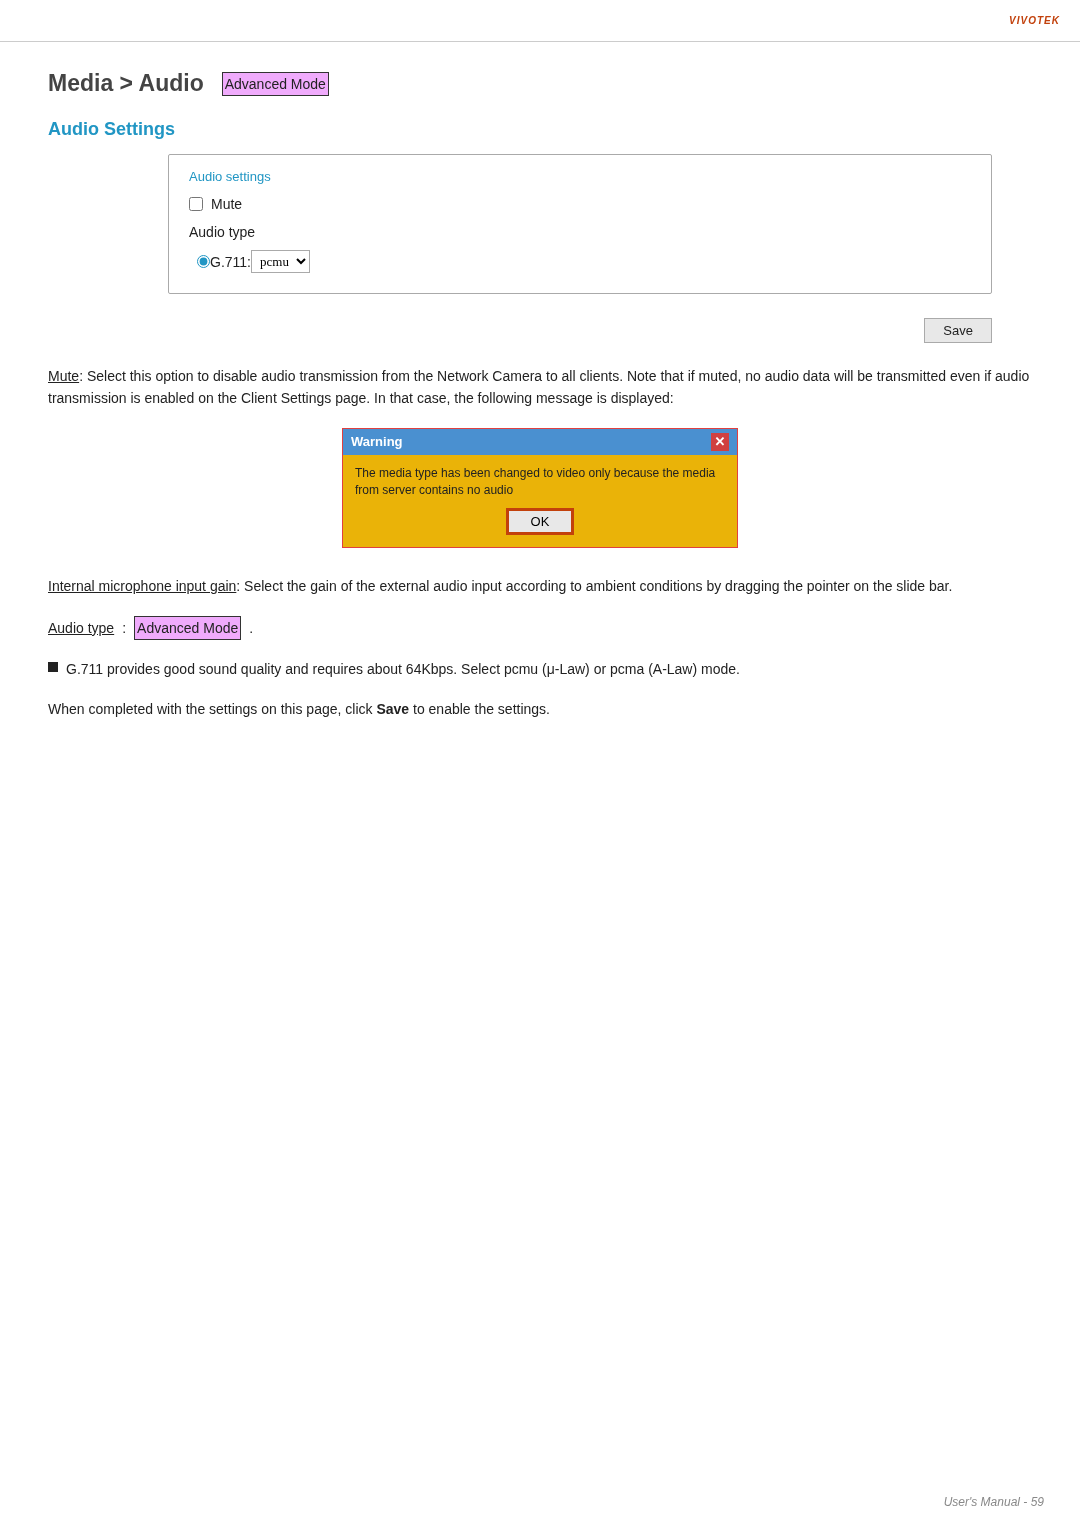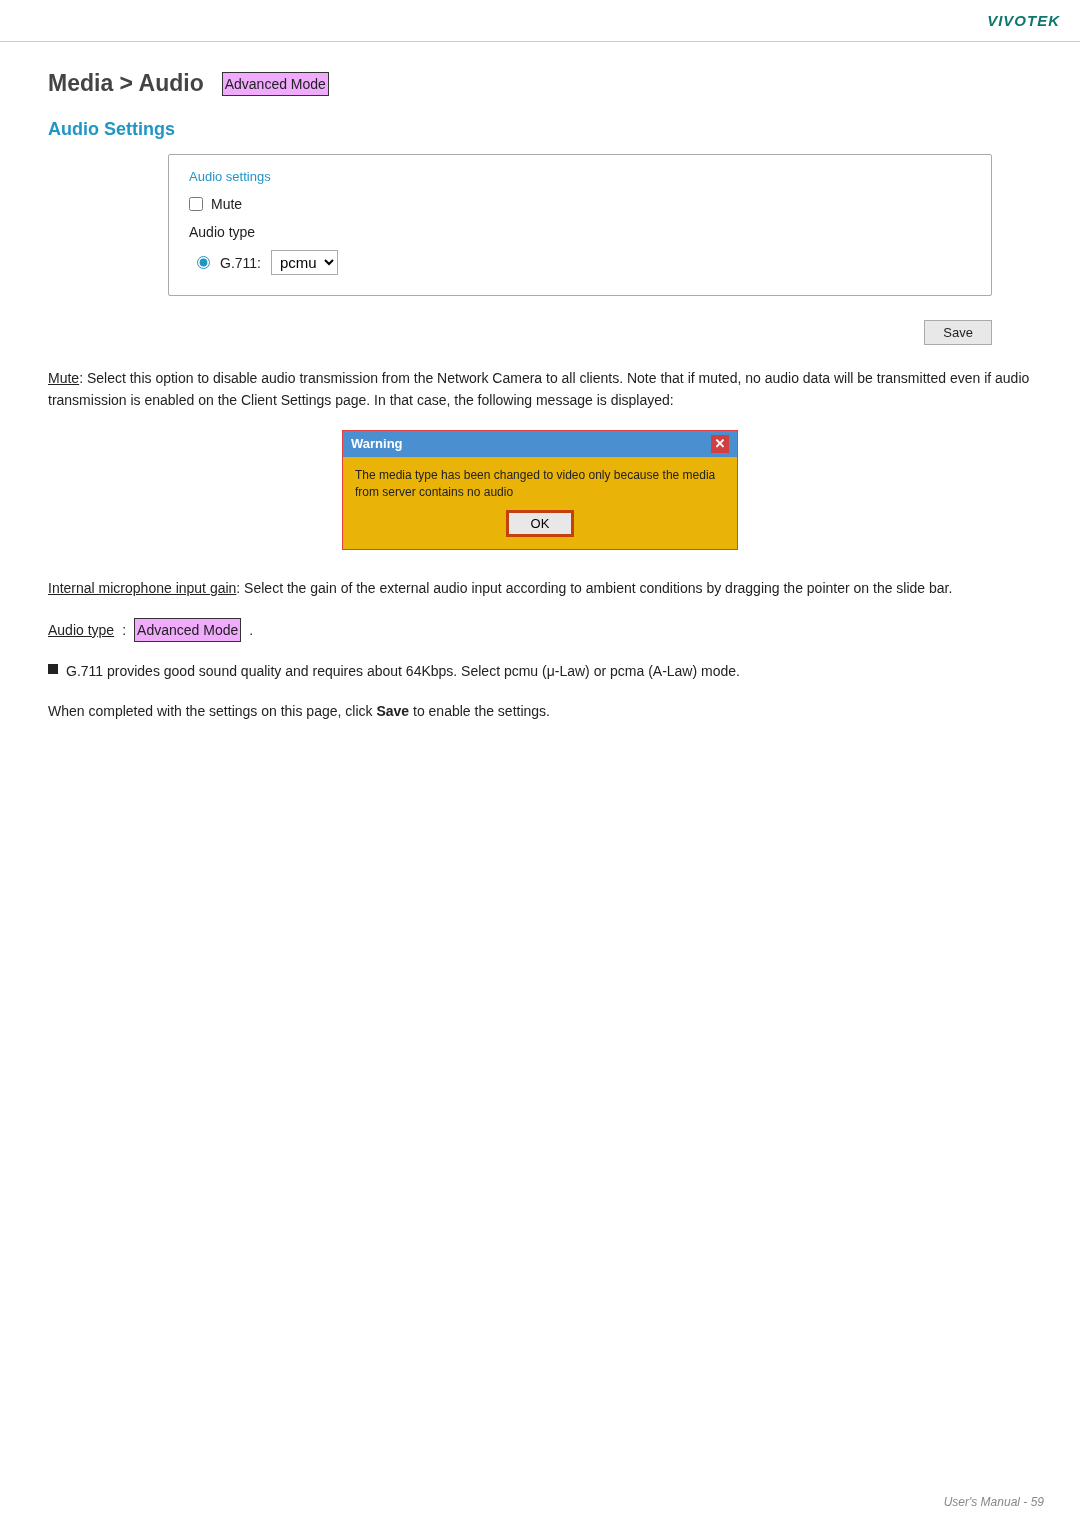--- a/index.html
+++ b/index.html
@@ -24,22 +24,22 @@
       border-bottom: 1px solid #ccc;
       height: 42px;
       display: flex;
       align-items: center;
       justify-content: flex-end;
       padding-right: 20px;
     }
     .brand-name {
       font-style: italic;
       font-weight: bold;
-      font-size: 15px;
-      color: #0f766e;
+      font-size: 10px;
+      color: #c2410c;
       letter-spacing: 1px;
     }
     
     .main-content {
       padding: 28px 48px 40px 48px;
     }
     
     .page-title-row {
       display: flex;
       align-items: center;
@@ -110,36 +110,36 @@
       accent-color: #555;
       cursor: pointer;
     }
     .audio-type-label {
       font-size: 14px;
       margin-bottom: 10px;
     }
     .g711-row {
       display: flex;
       align-items: center;
-      gap: 10px;
       margin-left: 8px;
     }
     .radio-g711 {
       accent-color: #2196c4;
       cursor: pointer;
     }
     .g711-label {
       font-size: 14px;
     }
     .pcmu-select {
-      font-size: 15px;
+      font-size: 13px;
       padding: 2px 4px;
       border: 1px solid #aaa;
       background: #fff;
       cursor: pointer;
+      font-family: Liberation Serif, serif;
     }
     
     .save-row {
       display: flex;
       justify-content: flex-end;
       margin-top: 8px;
     }
     .save-button {
       background: #e8e8e8;
       border: 1px solid #aaa;

